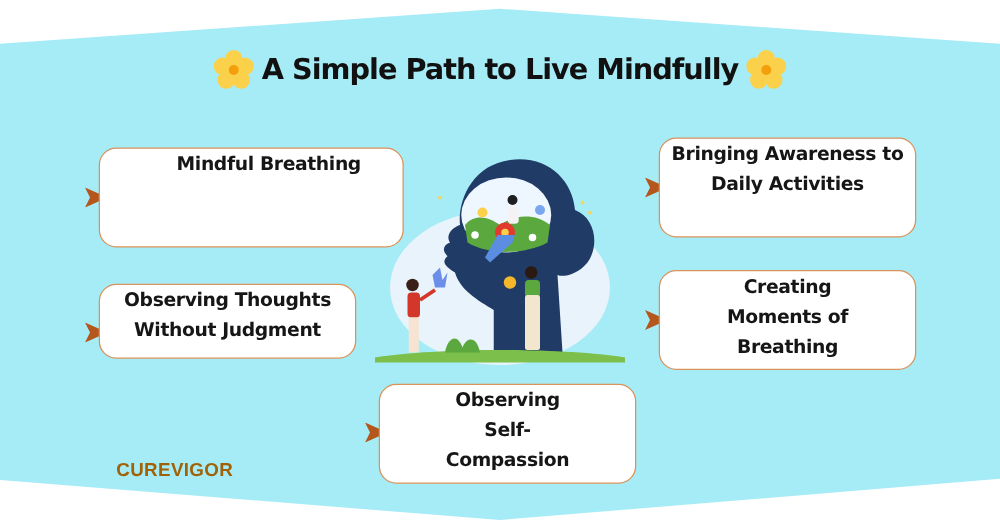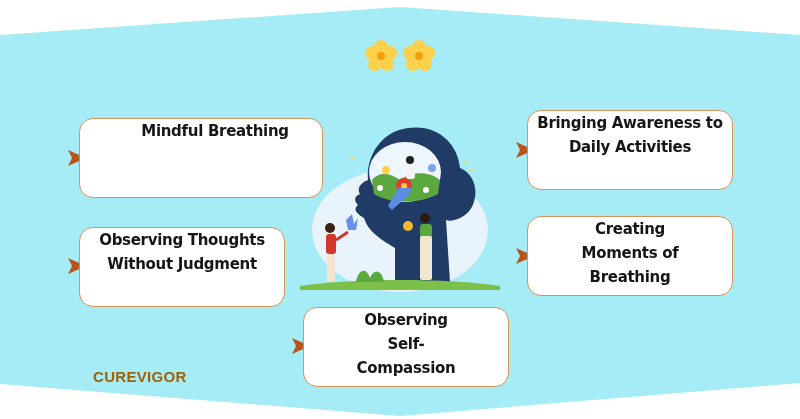--- a/index.html
+++ b/index.html
@@ -26,20 +26,21 @@
     <g fill="#fbd14b">
       <circle cx="16" cy="7" r="7"></circle>
         <circle cx="25" cy="13" r="7"></circle>
         <circle cx="22" cy="24" r="7"></circle>
       <circle cx="10" cy="24" r="7"></circle>
         <circle cx="7" cy="13" r="7"></circle>
         <circle cx="16" cy="16" r="8"></circle>
     </g>
     <circle cx="16" cy="16" r="4" fill="#f59e0b"></circle>
   </svg>
+  <span class="title">A Simple Path to Live Mindfully</span>
   <svg class="flower" viewBox="0 0 32 32">
     <g fill="#fbd14b">
       <circle cx="16" cy="7" r="7"></circle>
         <circle cx="25" cy="13" r="7"></circle>
         <circle cx="22" cy="24" r="7"></circle>
       <circle cx="10" cy="24" r="7"></circle>
         <circle cx="7" cy="13" r="7"></circle>
         <circle cx="16" cy="16" r="8"></circle>
     </g>
     <circle cx="16" cy="16" r="4" fill="#f59e0b"></circle>
@@ -49,21 +50,21 @@
 <svg class="arrow" style="left:68px; top:150px;" viewBox="0 0 18 16">
     <path d="M0,0 L18,8 L0,16 L4,8 Z" fill="#b5571c"></path>
   </svg>
 <div class="card" style="left:79px; top:118px; width:244px; height:80px;padding-left:28px;">
   <span class="card-text">Mindful Breathing</span>
 </div>
 
 <svg class="arrow" style="left:68px; top:258px;" viewBox="0 0 18 16">
     <path d="M0,0 L18,8 L0,16 L4,8 Z" fill="#b5571c"></path>
   </svg>
-<div class="card" style="left:79px; top:227px; width:206px; height:80px; padding:0 10px;">
+<div class="card" style="left:79px; top:227px; width:206px; height:60px; padding:0 10px;">
   <span class="card-text">Observing Thoughts Without Judgment</span>
 </div>
 
 <svg class="arrow" style="left:292px; top:338px;" viewBox="0 0 18 16">
     <path d="M0,0 L18,8 L0,16 L4,8 Z" fill="#b5571c"></path>
   </svg>
 <div class="card" style="left:303px; top:307px; width:206px; height:80px; padding:0 40px;">
   <span class="card-text">Observing Self-Compassion</span>
 </div>
 

